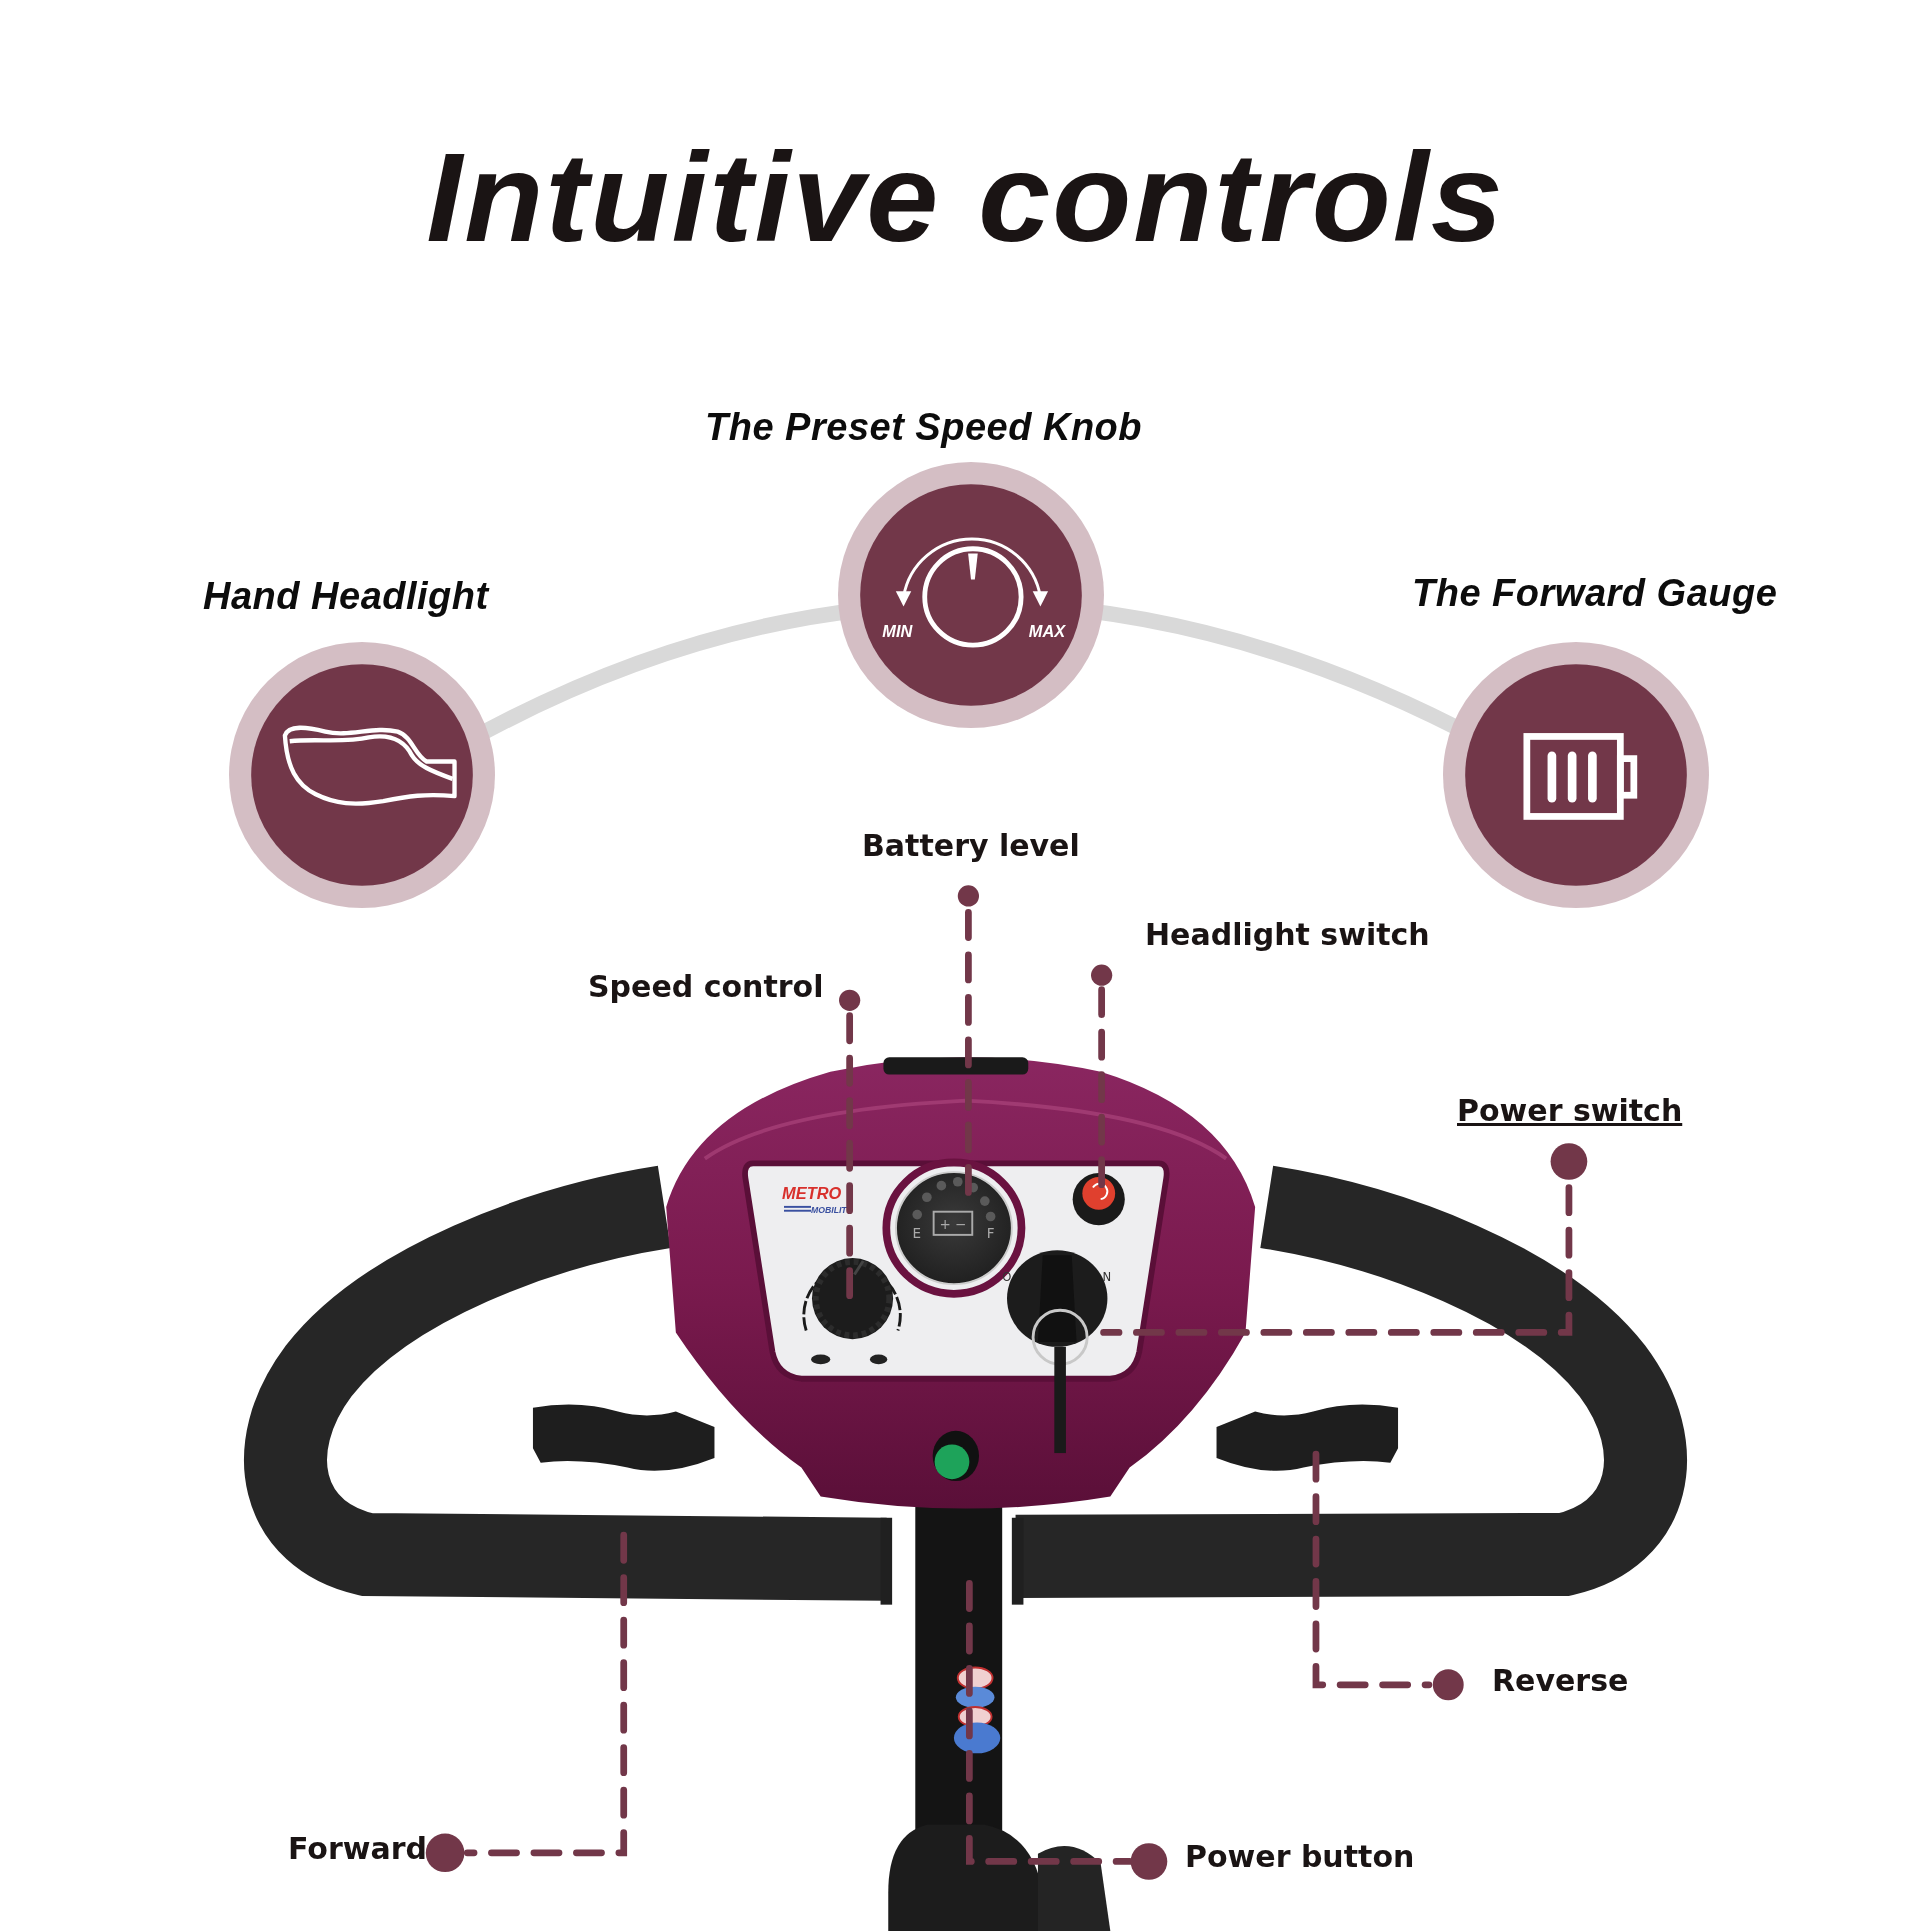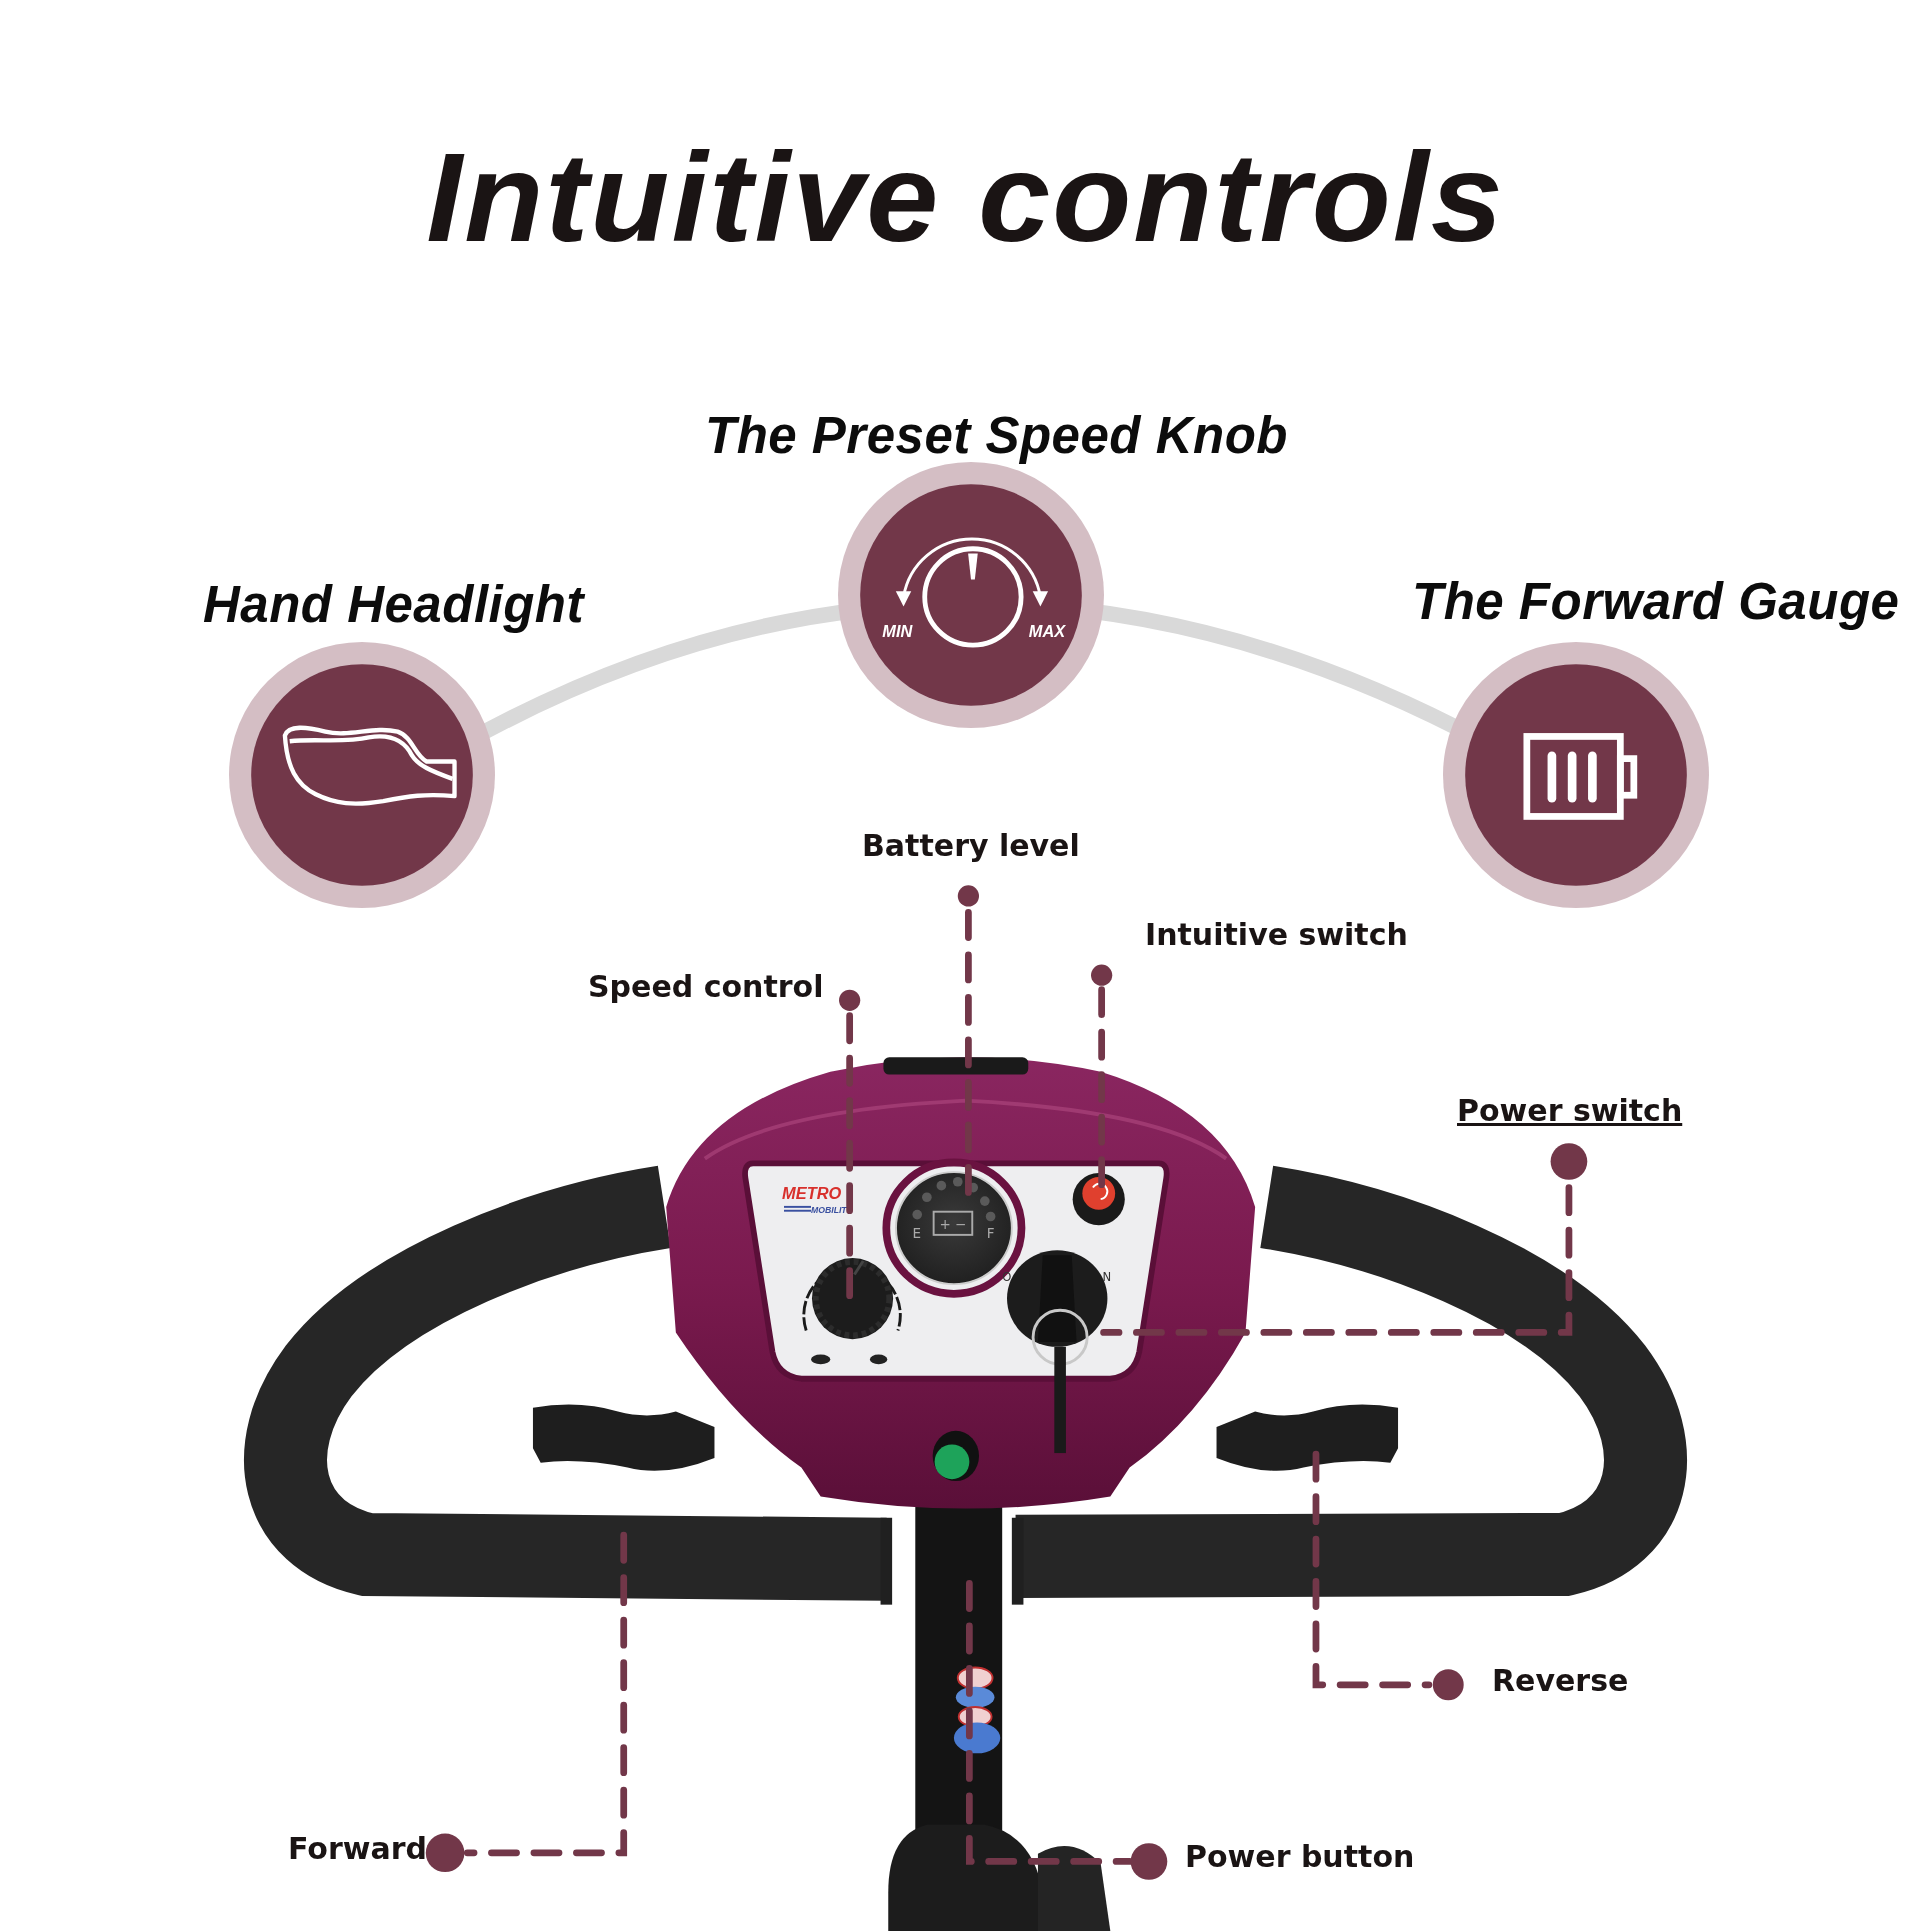--- a/index.html
+++ b/index.html
@@ -5,21 +5,21 @@
   html, body { margin:0; padding:0; background:#ffffff; }
   body { width:1931px; height:1931px; position:relative; overflow:hidden; font-family:"Liberation Sans", sans-serif; }
   .abs { position:absolute; }
   .title {
     left:0; top:124px; width:1931px; text-align:center;
     font-family:"Liberation Sans", sans-serif; font-weight:900; font-style:italic;
     font-size:127px; letter-spacing:1.9px; color:#1a1414; transform:scaleX(1.02);
   }
   .feature-label {
     font-family:"Liberation Sans", sans-serif; font-weight:900; font-style:italic;
-    font-size:51px; color:#0c0c0c; white-space:nowrap; letter-spacing:0.5px;
+    font-size:38px; color:#0c0c0c; white-space:nowrap; letter-spacing:0.5px;
   }
   .callout {
     font-family:"DejaVu Sans", sans-serif; font-weight:bold; font-size:30px;
     color:#1a1414; white-space:nowrap;
   }
   svg.layer { position:absolute; left:0; top:0; }
 </style>
 </head>
 <body>
 
@@ -176,19 +176,19 @@
     <circle cx="1141" cy="1010" r="11"></circle>
     <circle cx="880" cy="1036" r="11"></circle>
     <circle cx="1625" cy="1203" r="19"></circle>
     <circle cx="1500" cy="1745" r="16"></circle>
     <circle cx="461" cy="1919" r="20"></circle>
     <circle cx="1190" cy="1928" r="19"></circle>
   </g>
 </svg>
 
 <div class="abs callout" style="left:862px; top:828px;">Battery level</div>
-<div class="abs callout" style="left:1145px; top:917px;">Intuitive switch</div>
+<div class="abs callout" style="left:1145px; top:917px;">Headlight switch</div>
 <div class="abs callout" style="left:588px; top:969px;">Speed control</div>
 <div class="abs callout" style="left:1457px; top:1093px;text-decoration:underline;">Power switch</div>
 <div class="abs callout" style="left:1492px; top:1663px;">Reverse</div>
 <div class="abs callout" style="left:243px; top:1831px;margin-left:45px;">Forward</div>
 <div class="abs callout" style="left:1185px; top:1839px;">Power button</div>
 
 
 </body></html>

